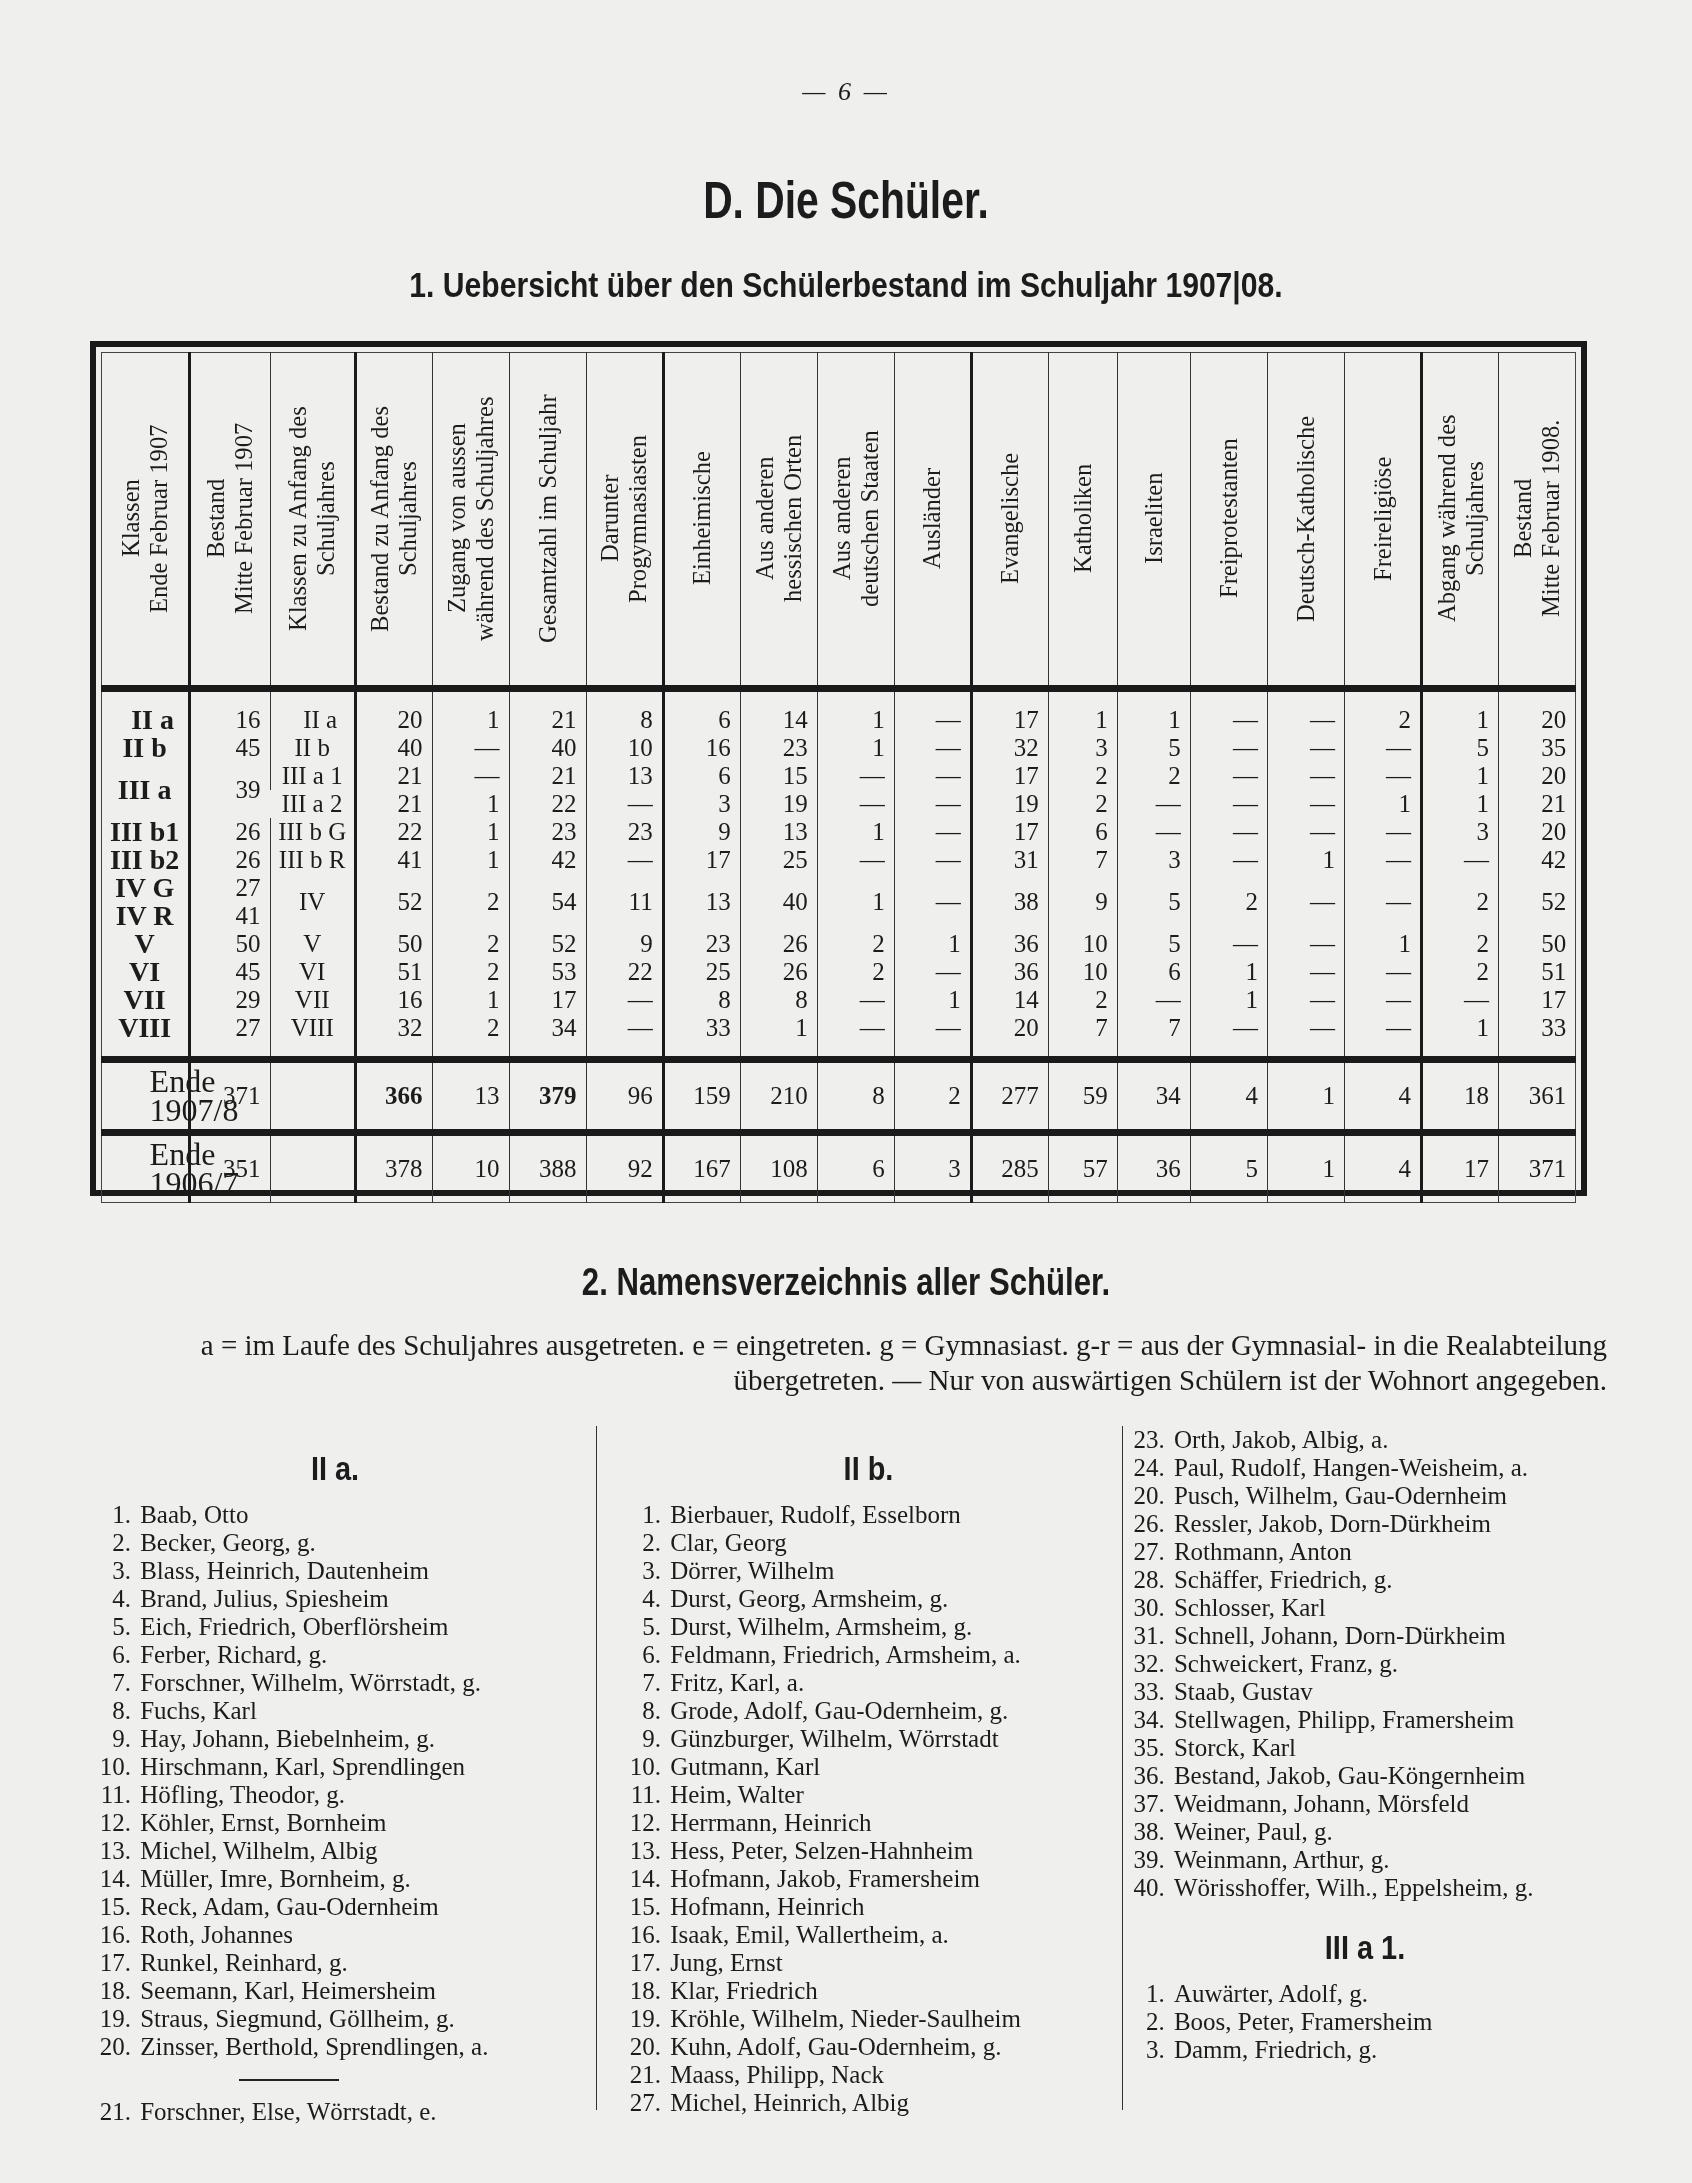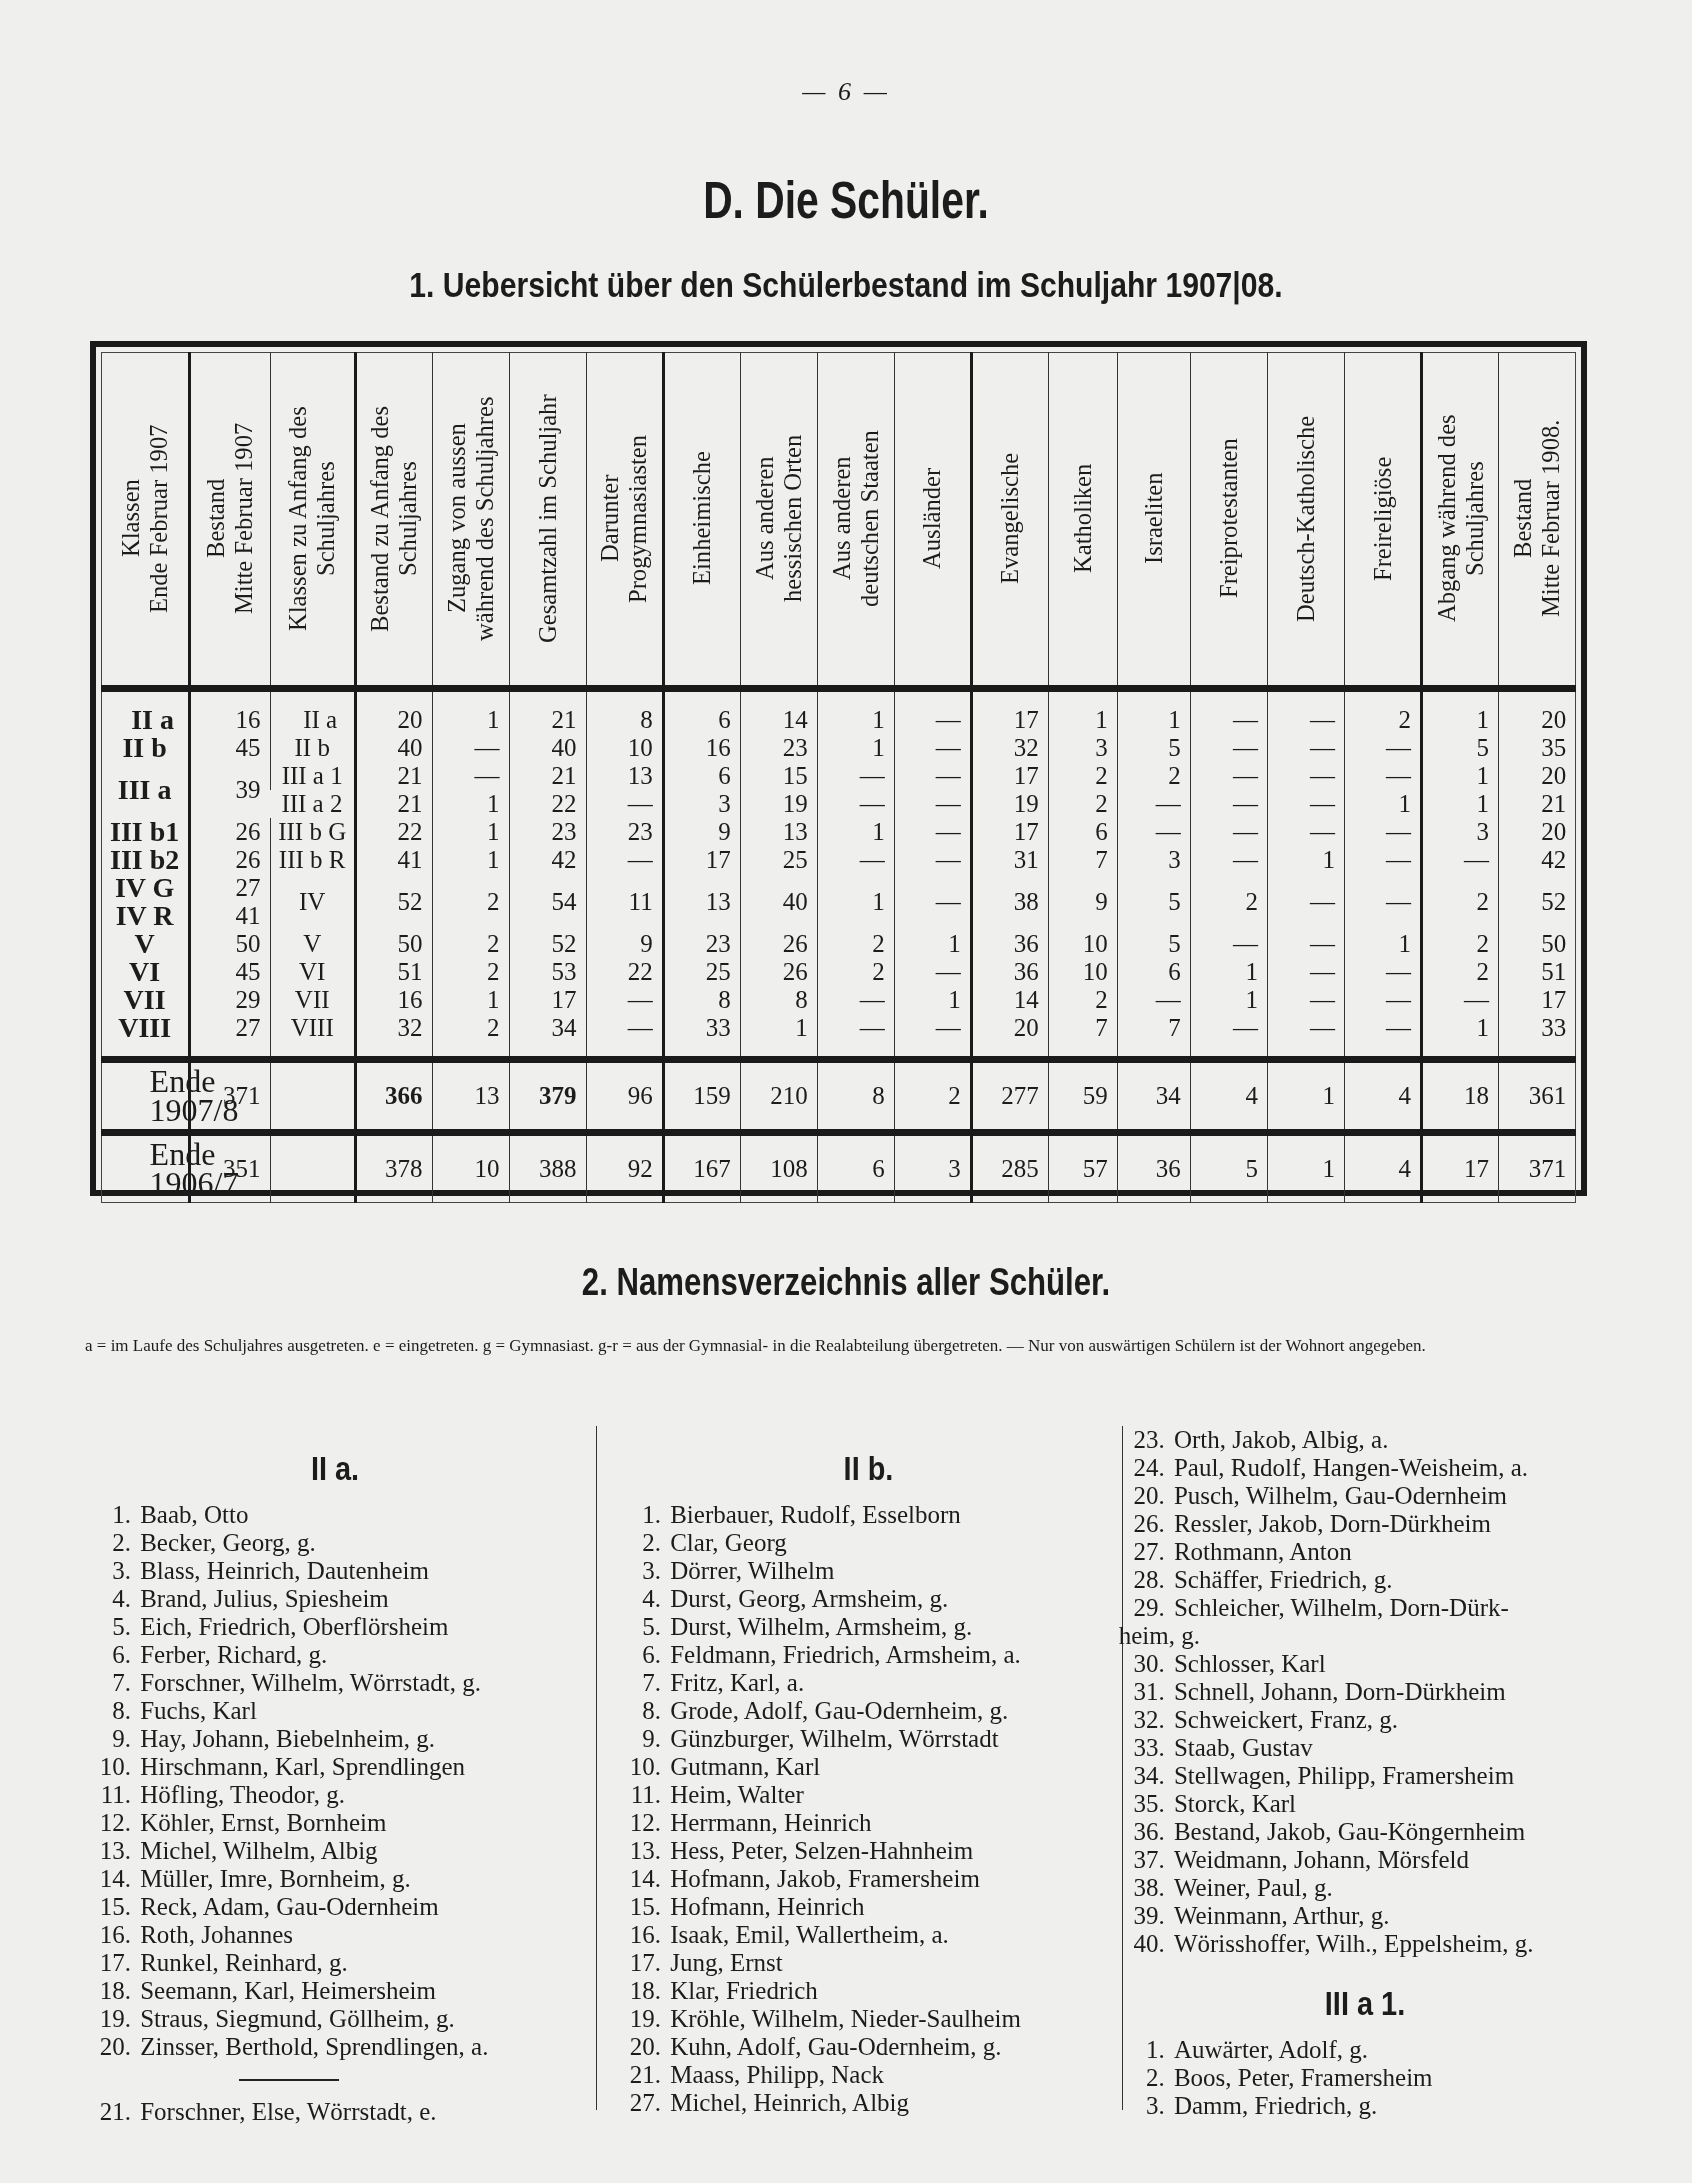--- a/index.html
+++ b/index.html
@@ -59,21 +59,21 @@
   tr.total-row td.cls { font-size: 32px; line-height: 29px; padding-left: 48px; }
   tr.bold-vals td.b { font-weight: bold; }
   
   .h-list {
     position: absolute; top: 1261px; left: 0; width: 1692px; text-align: center;
     font-family: "Liberation Sans", "DejaVu Sans", sans-serif;
     font-size: 38px; font-weight: bold; transform: scaleX(0.82);
   }
   .legend {
     position: absolute; top: 1328px; left: 85px; width: 1522px;
-    font-size: 17px; line-height: 35px; text-align: left;
+    font-size: 29px; line-height: 35px; text-align: right;
   }
   .col {
     position: absolute; top: 1426px; font-size: 25px; line-height: 28px;
   }
   .col-1 { left: 85px; width: 500px; }
   .col-2 { left: 596px; width: 507px; border-left: 1.5px solid #333; border-right: 1.5px solid #333; padding-left: 18px; height: 684px; }
   .col-3 { left: 1111px; width: 492px; padding-left: 7.7px; }
   .class-head {
     text-align: center; font-size: 34px; font-weight: bold; margin: 28px 0 18.5px;
     font-family: "Liberation Sans", "DejaVu Sans", sans-serif; transform: scaleX(0.85);
@@ -773,27 +773,20 @@
       </div>
     </div>
     <div>
       <div class="entry">
         <span class="num">28.</span>
         <span class="txt">Schäffer, Friedrich, g.</span>
       </div>
     </div>
     <div>
       <div class="entry">
-        <span class="num">29.</span>
-        <span class="txt">Schleicher, Wilhelm, Dorn-Dürk-</span>
-      </div>
-      <div class="entry cont">heim, g.</div>
-    </div>
-    <div>
-      <div class="entry">
         <span class="num">30.</span>
         <span class="txt">Schlosser, Karl</span>
       </div>
     </div>
     <div>
       <div class="entry">
         <span class="num">31.</span>
         <span class="txt">Schnell, Johann, Dorn-Dürkheim</span>
       </div>
     </div>

